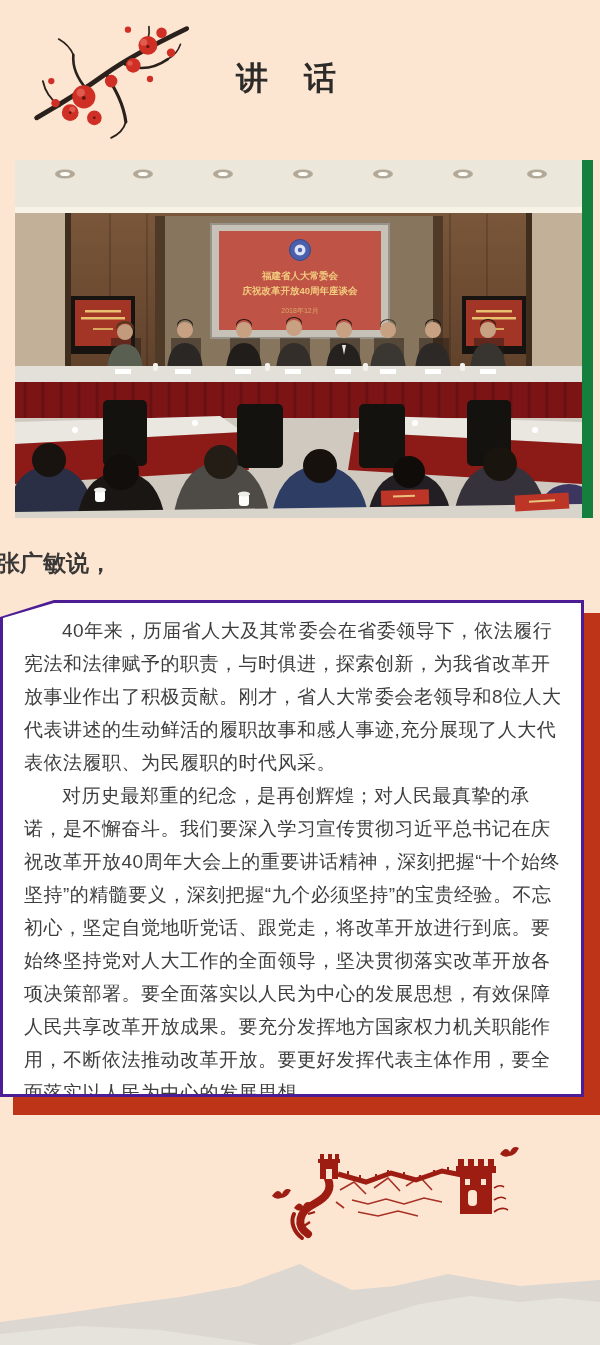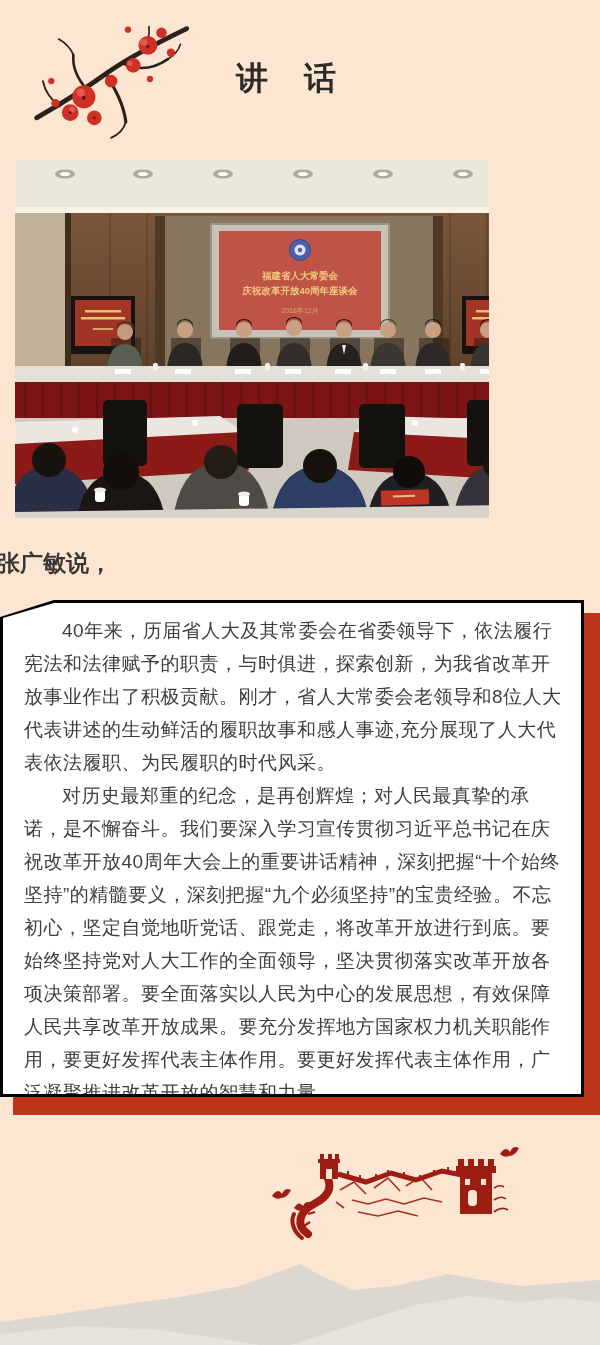--- a/index.html
+++ b/index.html
@@ -14,39 +14,39 @@
   
   .blossom{position:absolute;left:24px;top:16px;width:168px;height:126px;}
   .page-title{
     position:absolute;left:236px;top:57px;
     font-size:32px;font-weight:bold;color:#2d2b29;
     letter-spacing:2px;white-space:pre;
   }
 
   
   .photo{
-    position:absolute;left:15px;top:160px;width:474px;height:358px;
-    overflow:hidden;background:#0ea5e9;
+    position:absolute;left:15px;top:160px;width:578px;height:358px;
+    overflow:hidden;background:#15803d;
   }
   .photo svg{display:block;}
 
   
   .speaker{
     position:absolute;left:-3px;top:548px;
     font-size:23px;font-weight:bold;color:#3a3836;
   }
 
   
   .quote-shadow{
     position:absolute;left:13px;top:613px;width:587px;height:502px;
     background:#bd3418;
   }
   .quote-box{
     position:absolute;left:0;top:600px;width:584px;height:497px;
-    background:#000000;
+    background:#4c1d95;
     clip-path:polygon(0 17px,54px 0,100% 0,100% 100%,0 100%);
   }
   .quote-inner{
     position:absolute;left:3px;top:3px;right:3px;bottom:3px;
     background:#ffffff;
     clip-path:polygon(0 15px,51px 0,100% 0,100% 100%,0 100%);
     box-sizing:border-box;
     padding:11px 18px 0 21px;
   }
   .quote-inner p{
@@ -346,21 +346,21 @@
       </g>
     </svg>
   </div>
 
   <div class="speaker">张广敏说，</div>
 
   <div class="quote-shadow"></div>
   <div class="quote-box">
     <div class="quote-inner">
       <p>40年来，历届省人大及其常委会在省委领导下，依法履行宪法和法律赋予的职责，与时俱进，探索创新，为我省改革开放事业作出了积极贡献。刚才，省人大常委会老领导和8位人大代表讲述的生动鲜活的履职故事和感人事迹,充分展现了人大代表依法履职、为民履职的时代风采。</p>
-      <p>对历史最郑重的纪念，是再创辉煌；对人民最真挚的承诺，是不懈奋斗。我们要深入学习宣传贯彻习近平总书记在庆祝改革开放40周年大会上的重要讲话精神，深刻把握“十个始终坚持”的精髓要义，深刻把握“九个必须坚持”的宝贵经验。不忘初心，坚定自觉地听党话、跟党走，将改革开放进行到底。要始终坚持党对人大工作的全面领导，坚决贯彻落实改革开放各项决策部署。要全面落实以人民为中心的发展思想，有效保障人民共享改革开放成果。要充分发挥地方国家权力机关职能作用，要更好发挥代表主体作用。要更好发挥代表主体作用，广泛凝聚推进改革开放的智慧和力量。</p>
+      <p>对历史最郑重的纪念，是再创辉煌；对人民最真挚的承诺，是不懈奋斗。我们要深入学习宣传贯彻习近平总书记在庆祝改革开放40周年大会上的重要讲话精神，深刻把握“十个始终坚持”的精髓要义，深刻把握“九个必须坚持”的宝贵经验。不忘初心，坚定自觉地听党话、跟党走，将改革开放进行到底。要始终坚持党对人大工作的全面领导，坚决贯彻落实改革开放各项决策部署。要全面落实以人民为中心的发展思想，有效保障人民共享改革开放成果。要充分发挥地方国家权力机关职能作用，不断依法推动改革开放。要更好发挥代表主体作用，要全面落实以人民为中心的发展思想。</p>
       <p>新时代新征程，我们要以庆祝改革开放40周年为新起点，勇担时代使命，一棒接着一棒跑，一届接着一届干，努力开创新时代福建人大工作新局面，为在新时代继续把我省改革开放推向前进作出积极贡献。</p>
     </div>
   </div>
 
   <svg class="greatwall" viewBox="0 0 302 106">
     <g fill="#9e1d12" stroke="#9e1d12">
 
       <path d="M80,92 C68,84 70,70 86,62 C100,55 104,46 100,37" fill="none" stroke-width="8" stroke-linecap="round"></path>
       <path d="M74,96 C66,90 62,80 66,72" fill="none" stroke-width="4" stroke-linecap="round"></path>
       <g stroke-width="2.2" fill="none">

